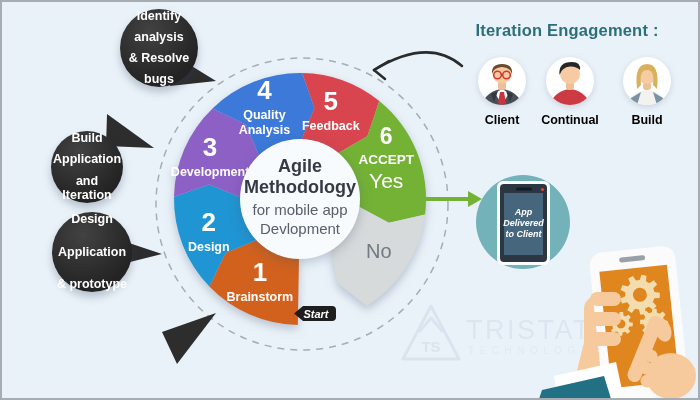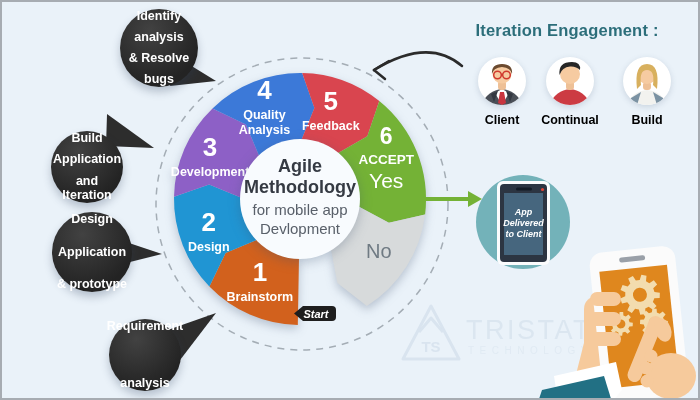--- a/index.html
+++ b/index.html
@@ -172,24 +172,20 @@
   <div class="callout" style="left:49px;top:93px;width:72px;height:72px;margin-top:36px;">
     <span>Build</span>
     <span>Application</span>
     <span>and Iteration</span>
   </div>
   <div class="callout" style="left:50px;top:210px;width:80px;height:80px;">
     <span>Design</span>
     <span>Application</span>
     <span>&amp; prototype</span>
   </div>
-  <div class="callout" style="left:107px;top:317px;width:72px;height:72px;">
-    <span>Requirement</span>
-    <span>analysis</span>
-  </div>
 
   <div class="engagement-title">Iteration Engagement :</div>
 
   <div class="person" style="left:476px;top:55px;">
     <svg viewBox="0 0 48 48" width="48" height="48">
       <path d="M3 48 Q10 33 24 32 Q38 33 45 48 Z" fill="#4a4f57"></path>
       <path d="M24 32 L17 36 L24 48 L31 36 Z" fill="#ffffff"></path>
       <path d="M22 35 L26 35 L28 46 L24 48 L20 46 Z" fill="#c9353f"></path>
       <path d="M13 37 L20 34 L16 45 Z" fill="#333841"></path>
       <path d="M35 37 L28 34 L32 45 Z" fill="#333841"></path>

